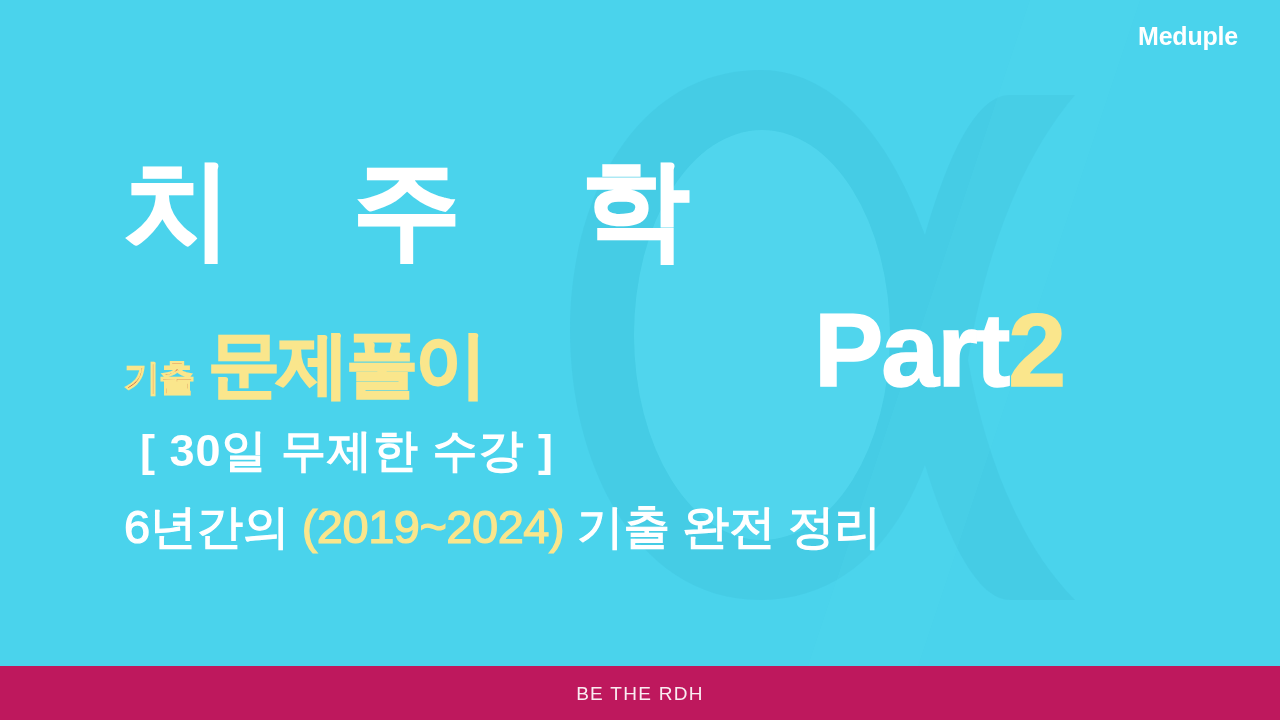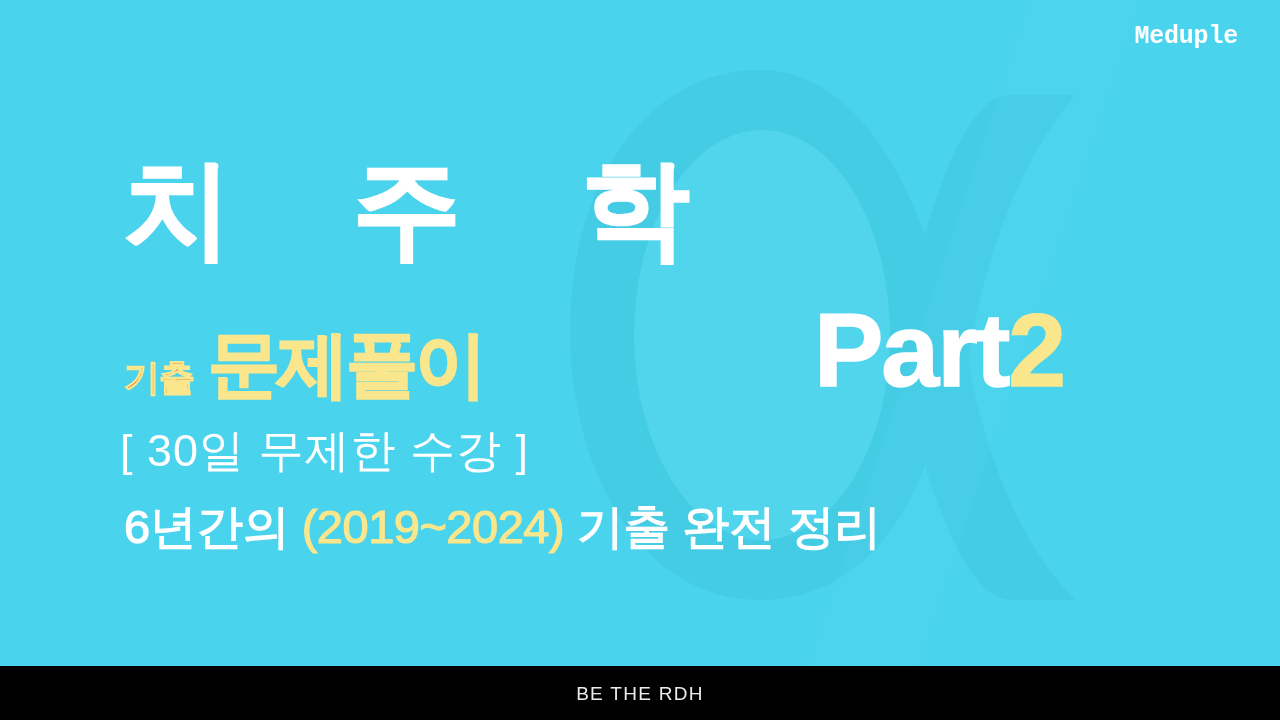--- a/index.html
+++ b/index.html
@@ -26,21 +26,20 @@
   
   #brand {
     position:absolute;
     right:42px; top:24px;
     color:#FFFFFF;
     font-size:25px;
     font-weight:bold;
     letter-spacing:-0.2px;
     line-height:1;
     white-space:nowrap;
-    font-family:Liberation Mono, monospace;
   }
 
   
   #title-block {
     position:absolute;
     left:124px; top:160px;
     width:1100px;
   }
 
   #main-title {
@@ -97,24 +96,24 @@
     letter-spacing:-2px;
     white-space:nowrap;
     text-align:right;
   }
   .part-word { color:#FFFFFF; -webkit-text-stroke:1.5px #FFFFFF; }
   .part-num  { color:#FAE68C; -webkit-text-stroke:1.5px #FAE68C; }
 
   
   #bracket-line {
     position:absolute;
-    left:120px; top:428px;
+    left:140px; top:428px;
     color:#FFFFFF;
     font-size:45px;
-    font-weight:400;
+    font-weight:700;
     line-height:1;
     letter-spacing:1px;
     white-space:nowrap;
   }
 
   
   #range-line {
     position:absolute;
     left:124px; top:503px;
     font-size:47px;
@@ -125,21 +124,21 @@
     -webkit-text-stroke:1.2px transparent;
   }
   .rl-white { color:#FFFFFF; -webkit-text-stroke:1.2px #FFFFFF; }
   .rl-yellow{ color:#FAE68C; -webkit-text-stroke:1.2px #FAE68C; }
 
   
   #footer-bar {
     position:absolute;
     left:0; bottom:0;
     width:1280px; height:54px;
-    background:#000000;
+    background:#be185d;
     display:flex;
     align-items:center;
     justify-content:center;
   }
   #footer-text {
     color:rgba(255,255,255,0.92);
     font-size:19px;
     font-weight:500;
     letter-spacing:1.3px;
     line-height:1;

